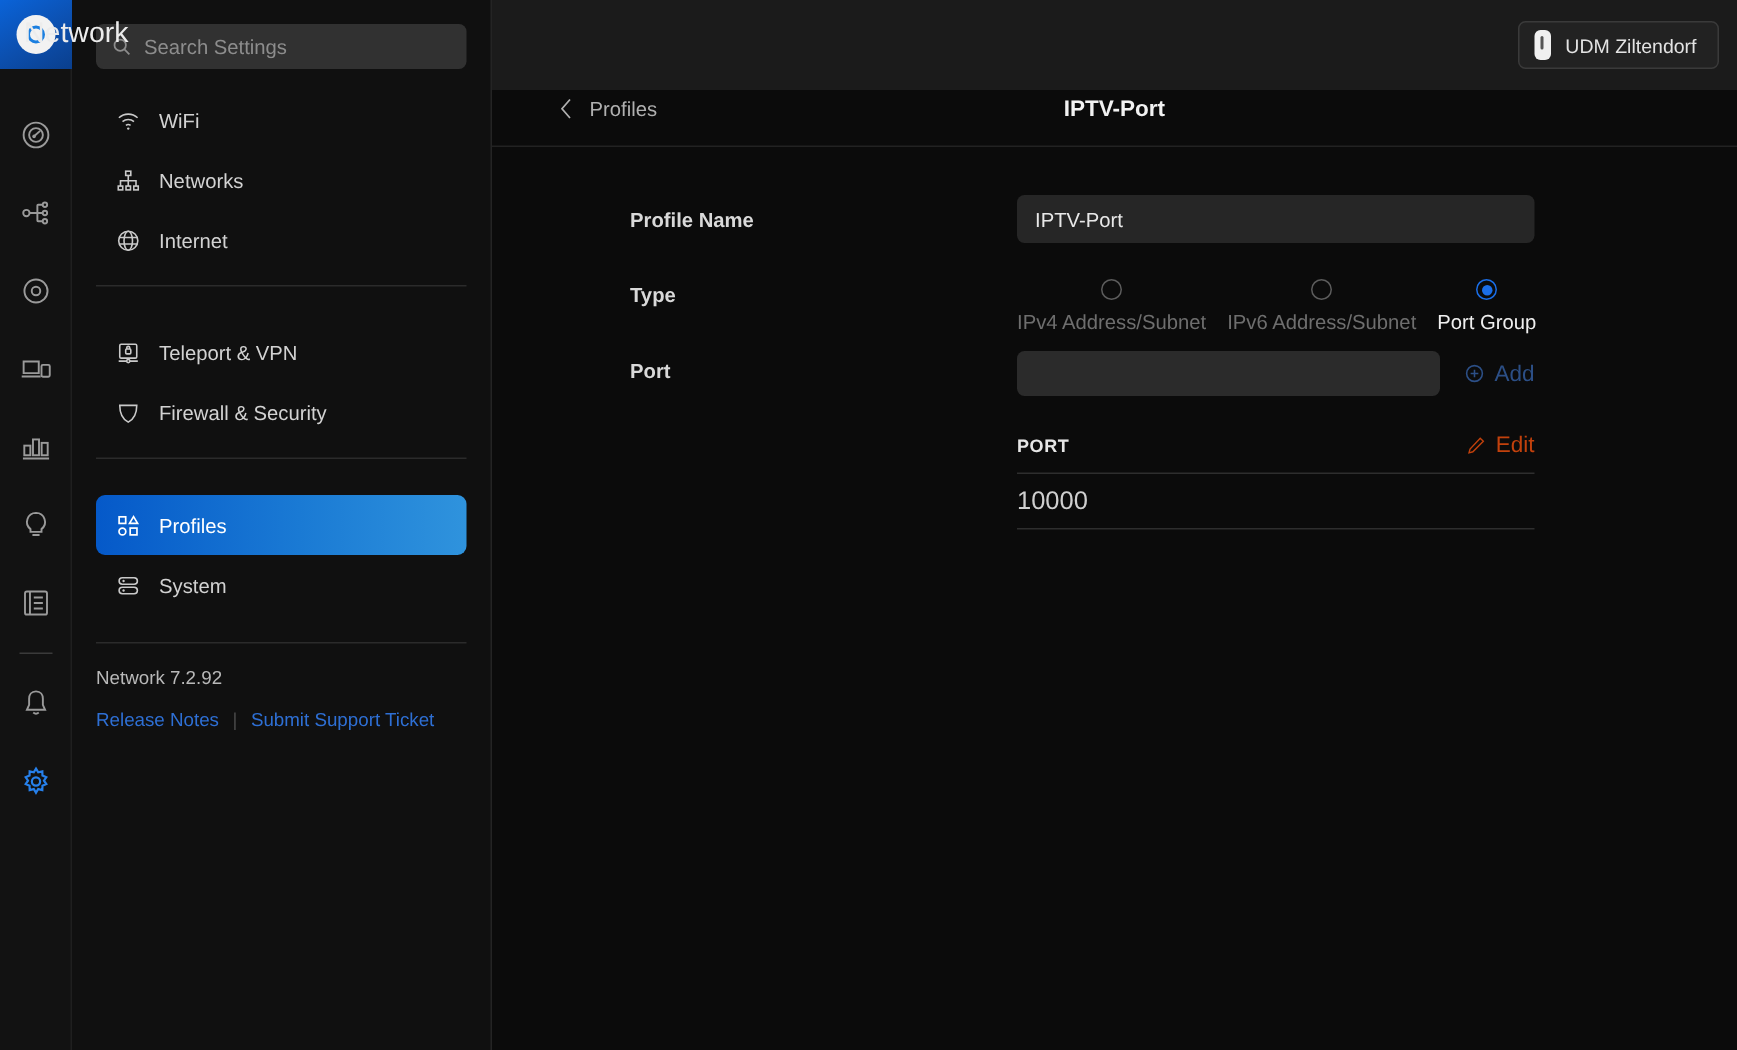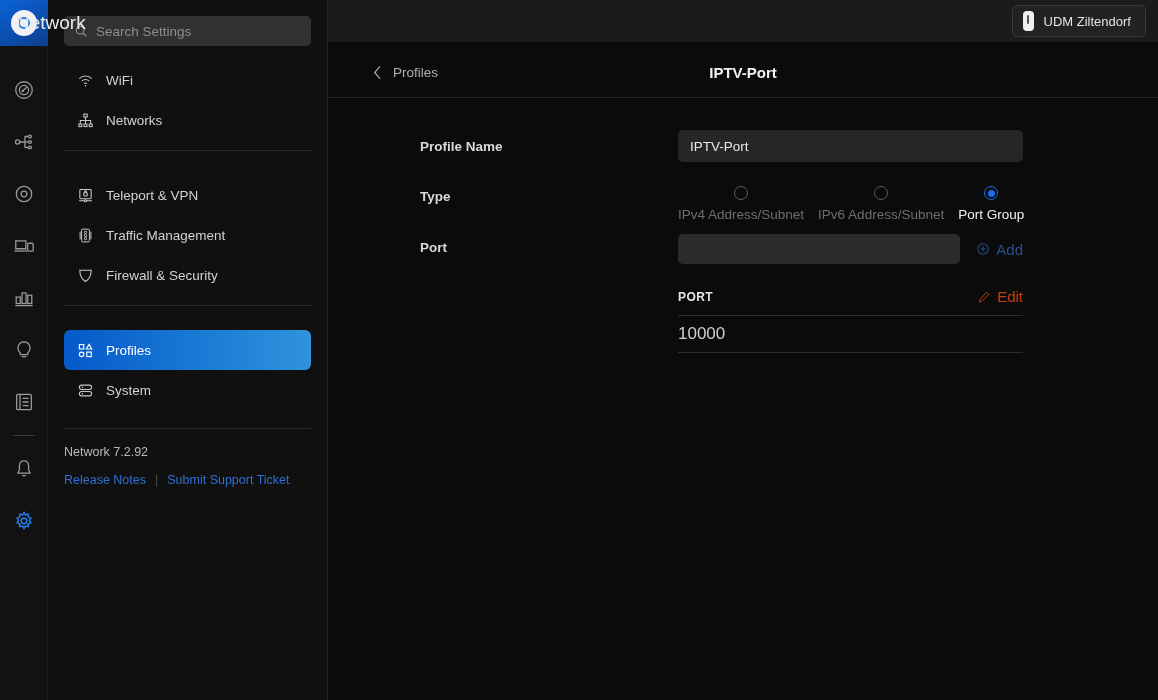--- a/index.html
+++ b/index.html
@@ -84,21 +84,21 @@
   .ver {
     color: #b9b9b9; font-size: 12.5px; padding: 6px 0 0 0;
   }
   .links { padding-top: 14px; font-size: 12.5px; display: flex; align-items: center; gap: 9px; }
   .links a { color: #2e6fd4; text-decoration: none; }
   .links .pipe { color: #4a4a4a; }
 
   
   .main { flex: 1 1 auto; height: 700px; background: #0b0b0b; position: relative; }
   .topbar {
-    position: absolute; left: 0; top: 0; right: 0; height: 42px;
+    position: absolute; left: 0; top: 0; right: 0; height: 60px;
     background: #1b1b1b;
     display: flex; align-items: center; justify-content: flex-end;
     padding-right: 12px;
   }
   .app-title {
     position: absolute; left: 0; top: 0; height: 46px;
     display: flex; align-items: center;
     color: #ececec; font-size: 19px; padding-left: 16px;
   }
   .device-pill {
@@ -297,48 +297,46 @@
             <rect x="9.6" y="3" width="4.8" height="4"></rect>
             <rect x="2.6" y="17" width="4.2" height="3.6"></rect>
             <rect x="9.9" y="17" width="4.2" height="3.6"></rect>
             <rect x="17.2" y="17" width="4.2" height="3.6"></rect>
             <path d="M12 7 V12 M4.7 17 V12 H19.3 V17"></path>
             <path d="M12 12 V17"></path>
           </svg>
         </span>
         <span>Networks</span>
       </div>
+      <div class="nav-item">
+        <span class="nav-ico">
+          <svg width="17" height="17" viewBox="0 0 24 24" fill="none" stroke="currentColor" stroke-width="1.5">
+            <circle cx="12" cy="12" r="9"></circle>
+            <ellipse cx="12" cy="12" rx="4" ry="9"></ellipse>
+            <path d="M3.4 9 H20.6 M3.4 15 H20.6"></path>
+          </svg>
+        </span>
+        <span>Internet</span>
+      </div>
     </div>
 
     <div class="nav-sep"></div>
 
     <div class="nav-group">
       <div class="nav-item">
         <span class="nav-ico">
           <svg width="17" height="17" viewBox="0 0 24 24" fill="none" stroke="currentColor" stroke-width="1.5">
             <rect x="4" y="3.6" width="16" height="13" rx="1.3"></rect>
             <rect x="9.6" y="8" width="4.8" height="4.6" rx="1"></rect>
             <path d="M10.6 8 V6.9 A1.4 1.4 0 0 1 13.4 6.9 V8"></path>
             <path d="M3 19.4 H21"></path>
             <circle cx="12" cy="19.4" r="1.5" fill="#101010"></circle>
           </svg>
         </span>
         <span>Teleport &amp; VPN</span>
-      </div>
-      <div class="nav-item">
-        <span class="nav-ico">
-          <svg width="17" height="17" viewBox="0 0 24 24" fill="none" stroke="currentColor" stroke-width="1.4">
-            <rect x="6.5" y="3" width="11" height="18" rx="1.6"></rect>
-            <circle cx="12" cy="7.6" r="1.7"></circle>
-              <circle cx="12" cy="12" r="1.7"></circle>
-              <circle cx="12" cy="16.4" r="1.7"></circle>
-            <path d="M4.4 6.5 V17.5 M19.6 6.5 V17.5"></path>
-          </svg>
-        </span>
-        <span>Traffic Management</span>
       </div>
       <div class="nav-item">
         <span class="nav-ico">
           <svg width="17" height="17" viewBox="0 0 24 24" fill="none" stroke="currentColor" stroke-width="1.5">
             <path d="M4 4.6 L20 4.6 C20 12 17.4 17.4 12 20.4 C6.6 17.4 4 12 4 4.6 Z"></path>
           </svg>
         </span>
         <span>Firewall &amp; Security</span>
       </div>
     </div>

